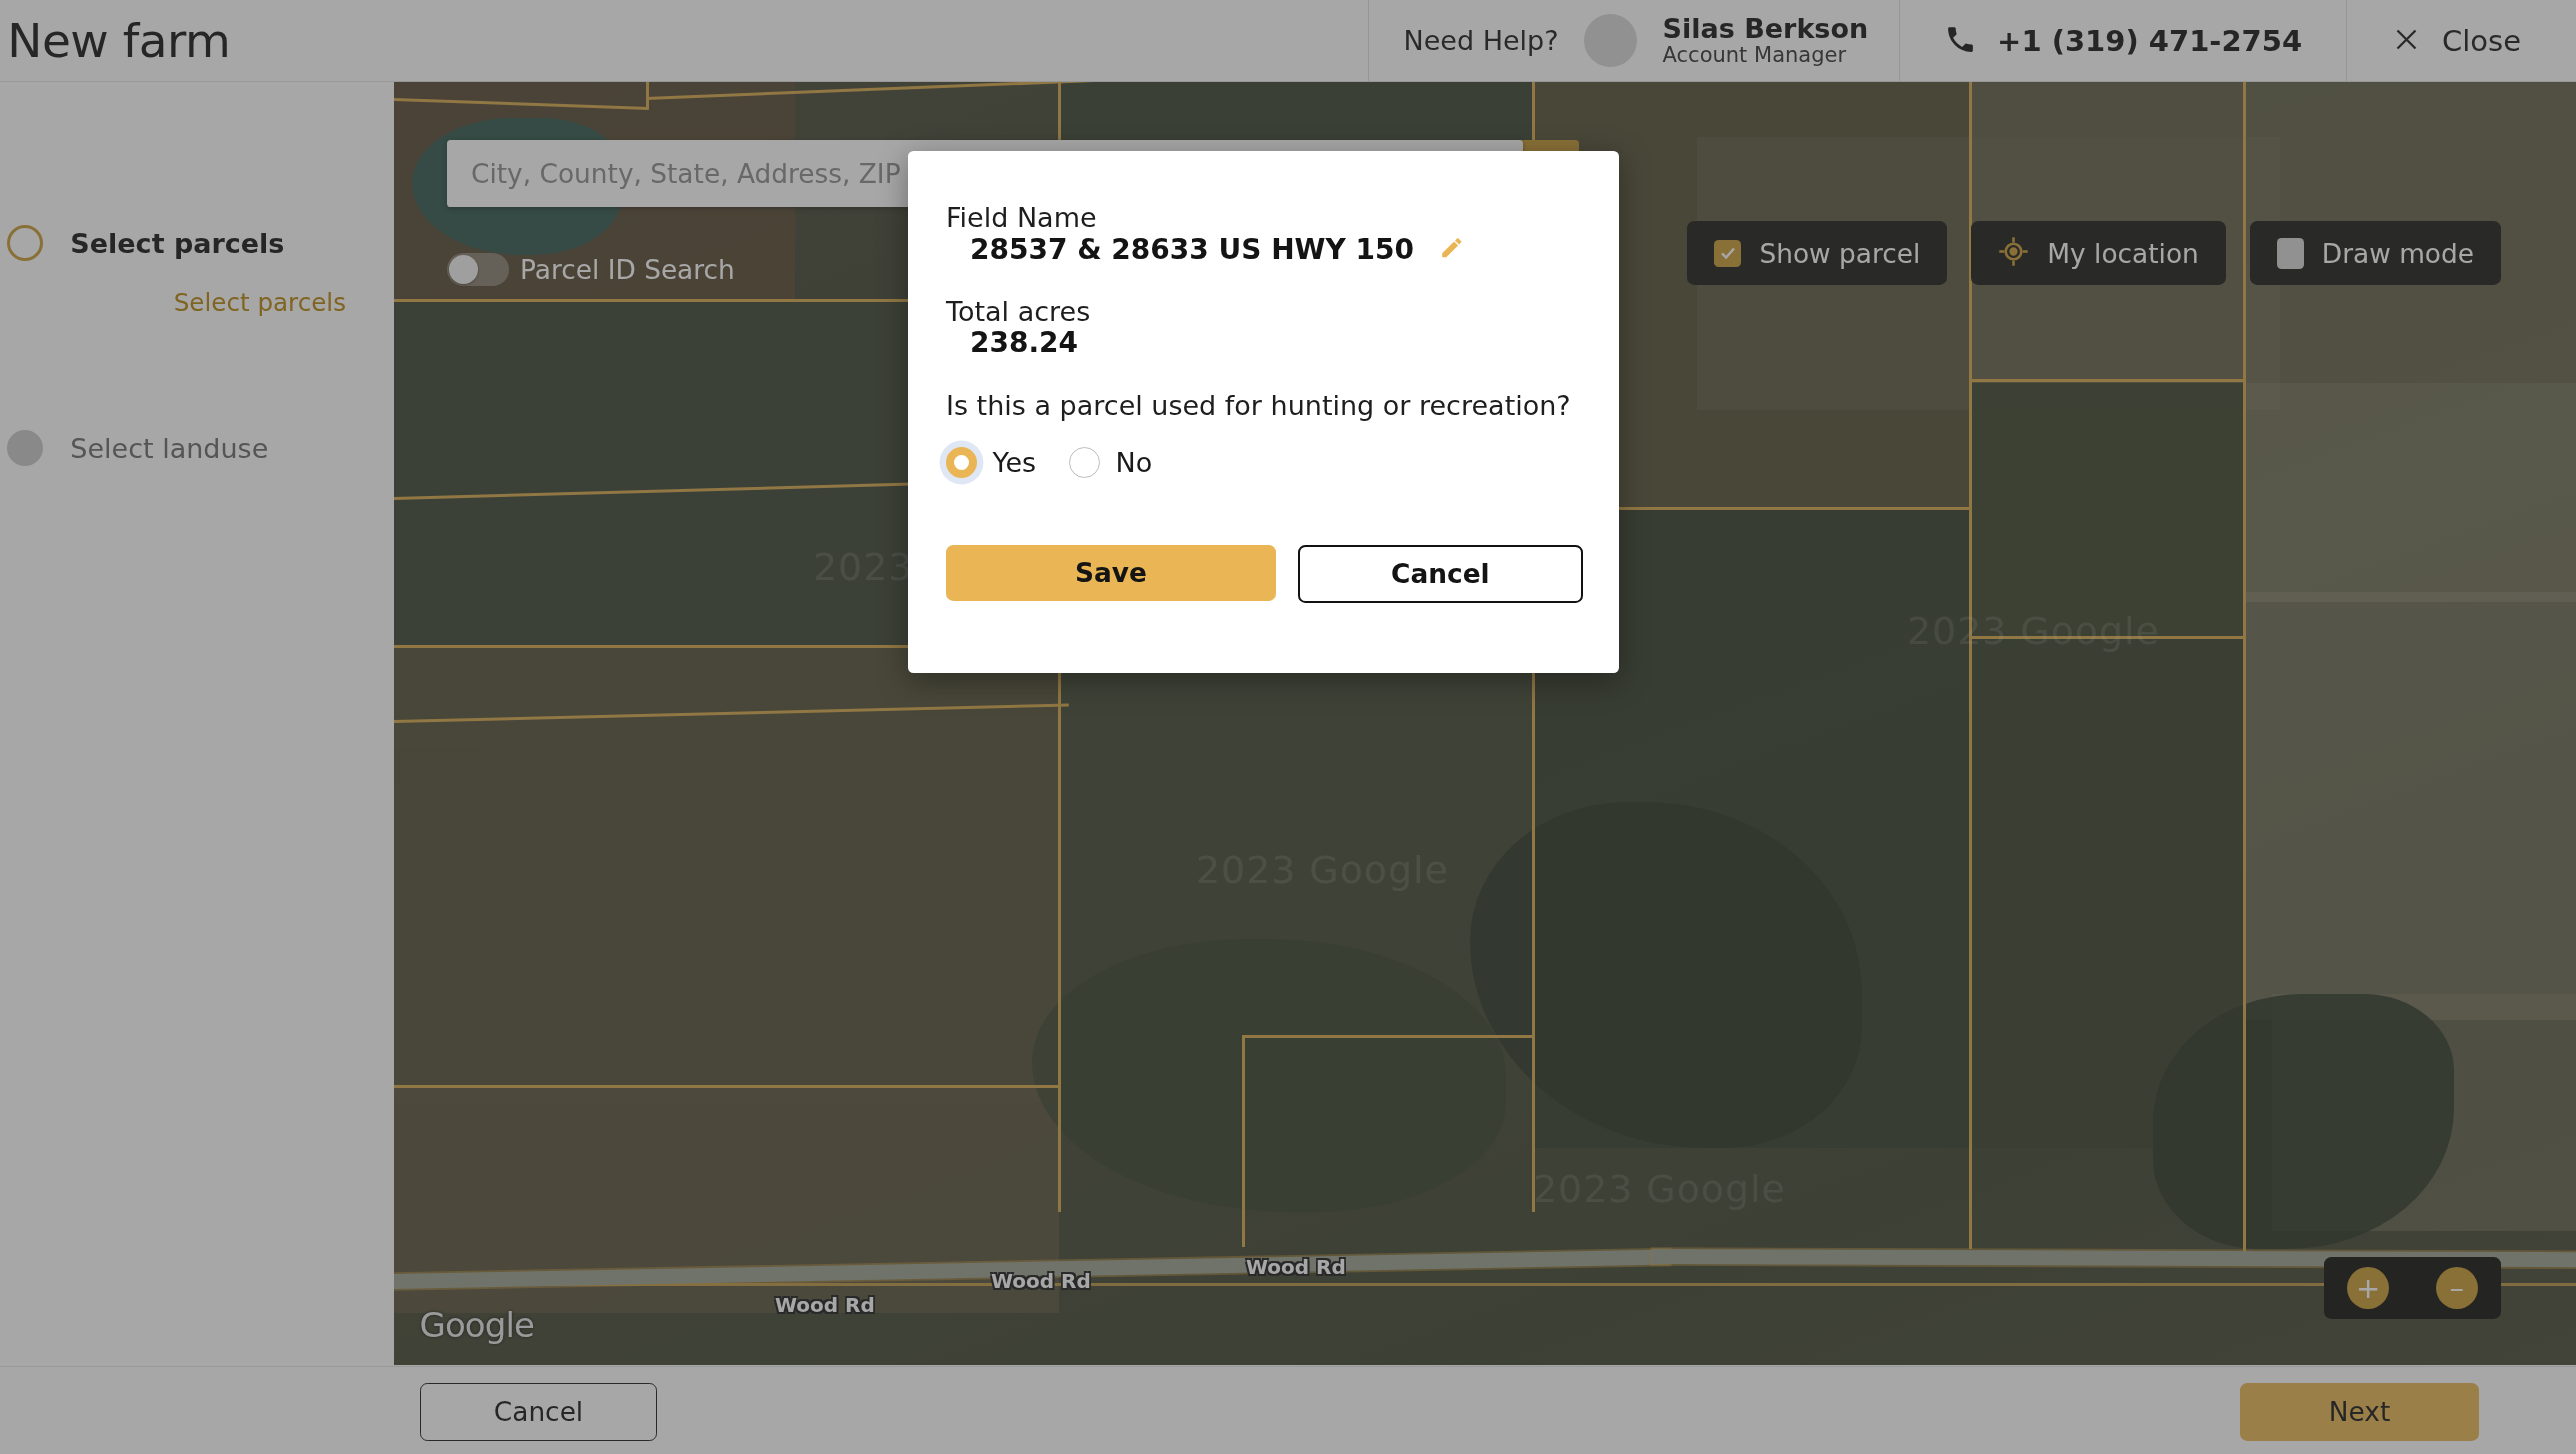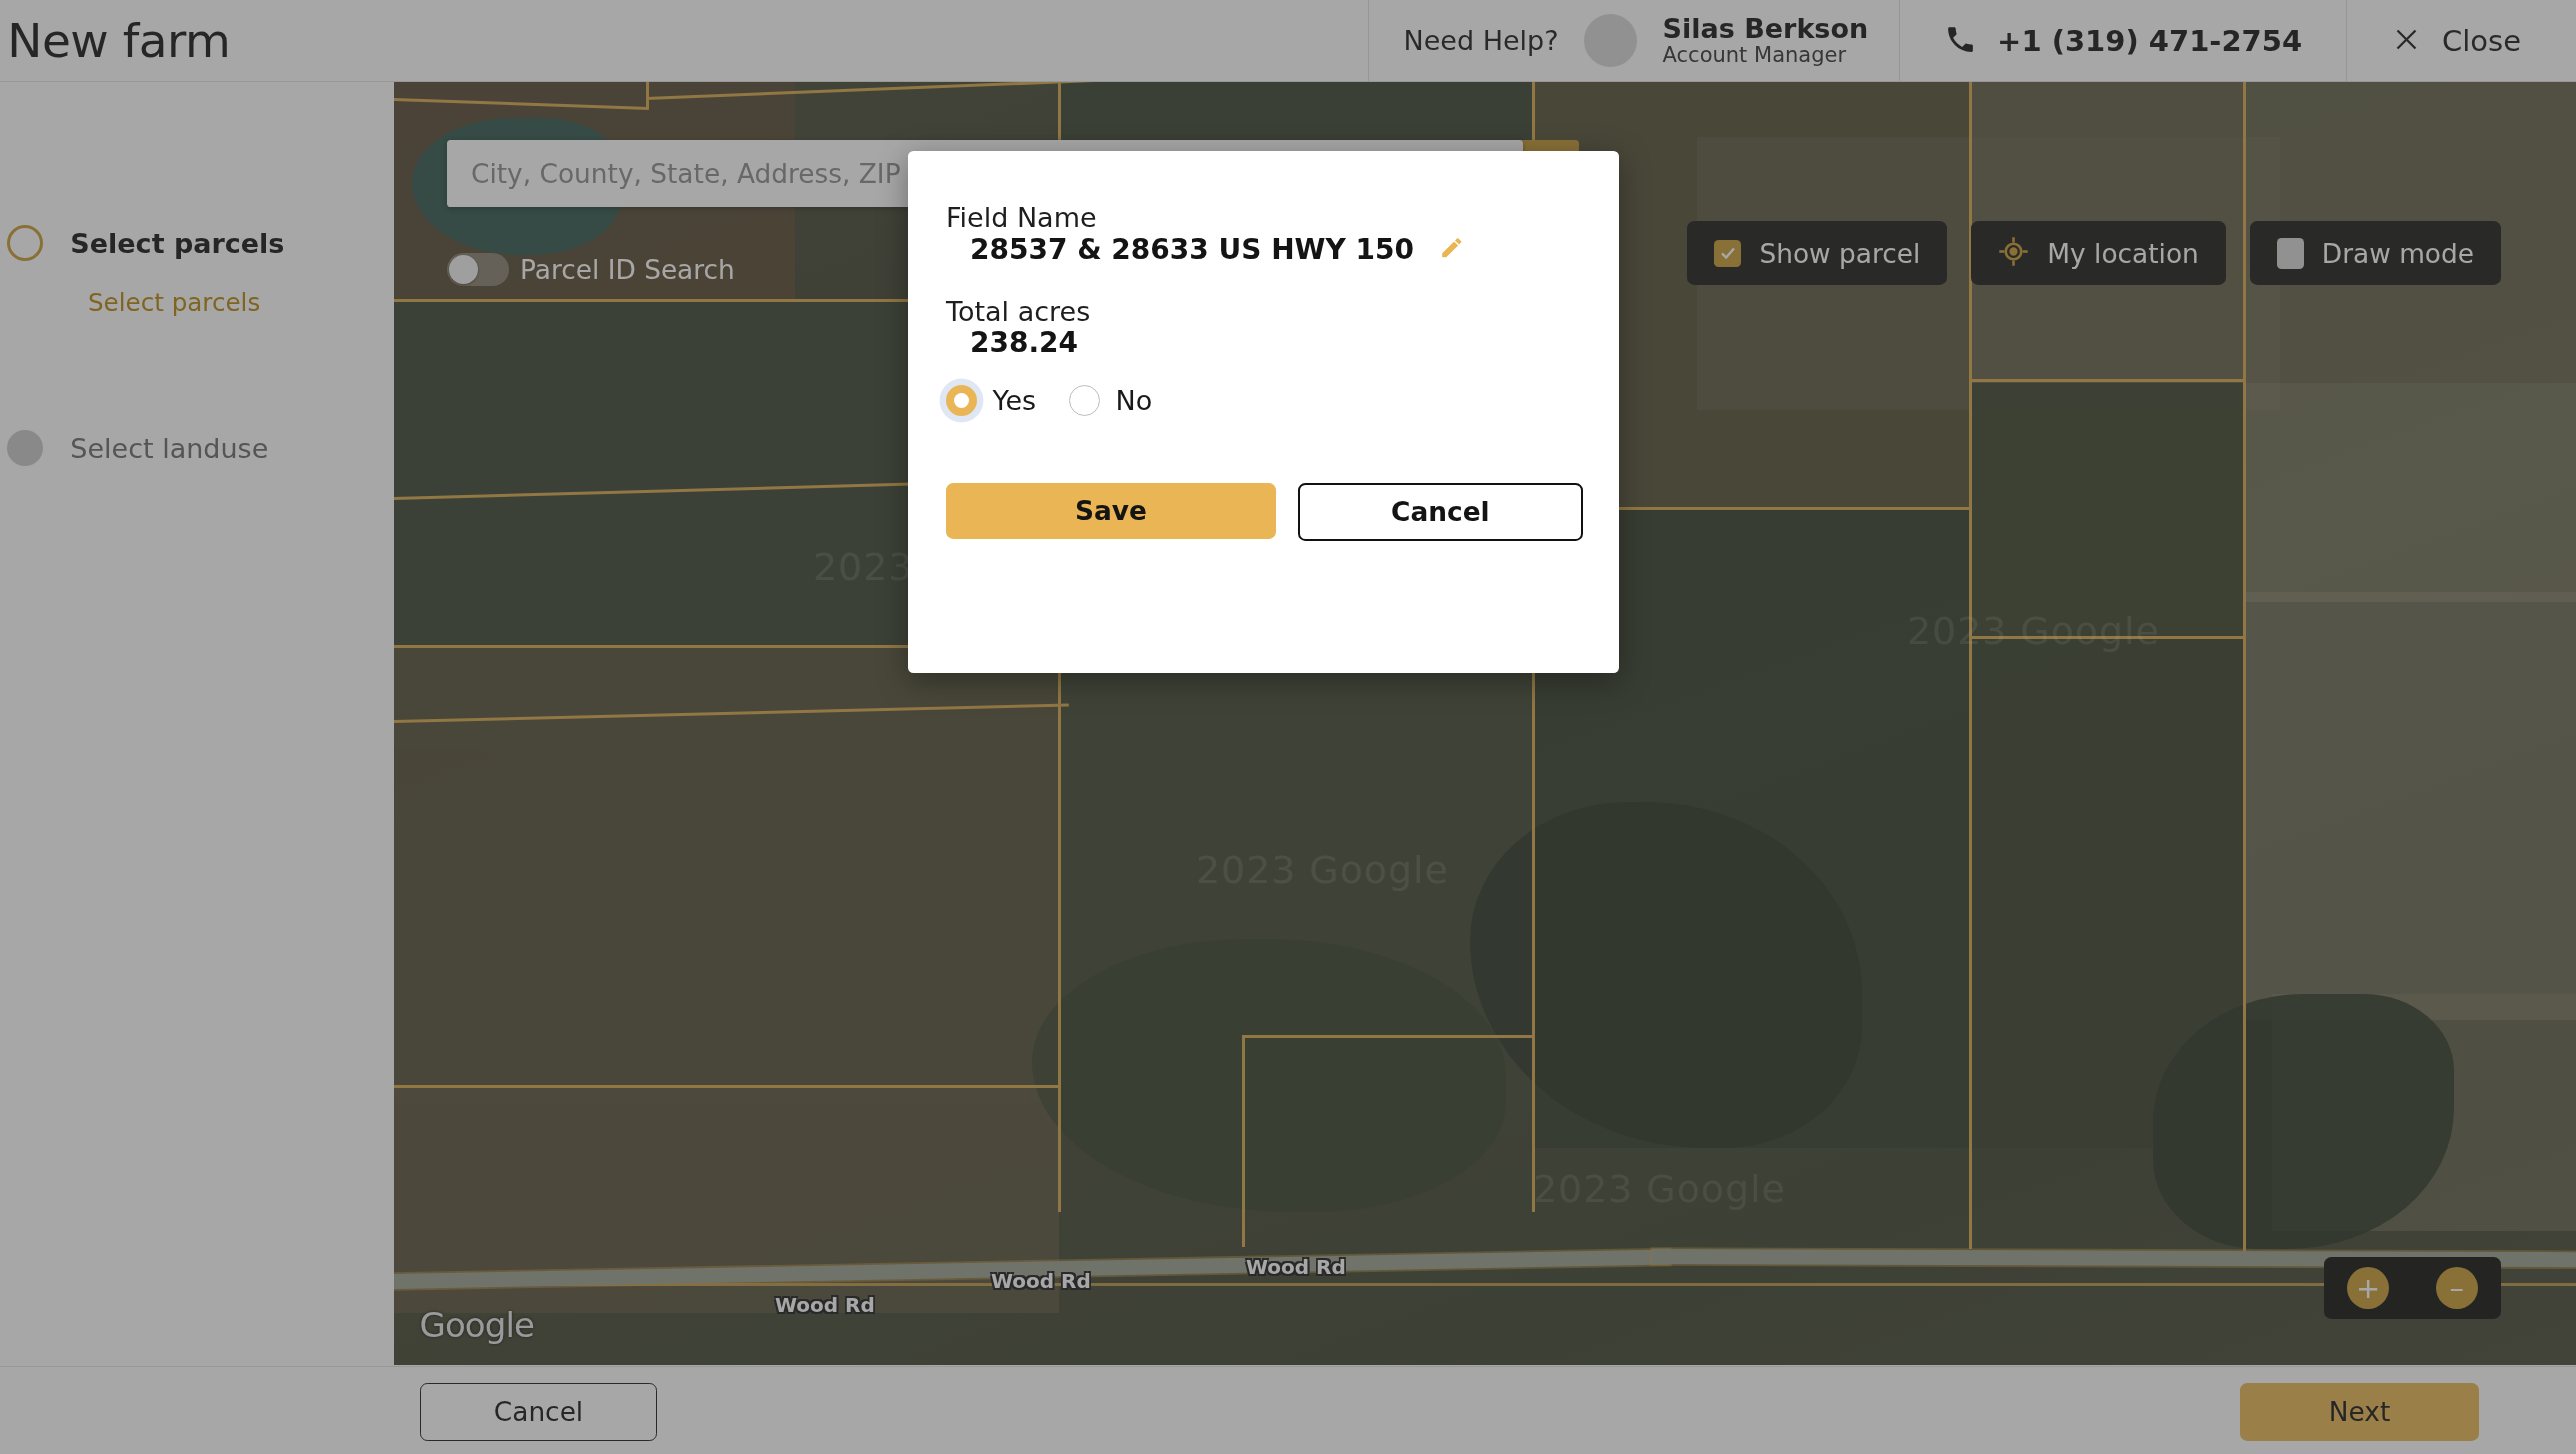--- a/index.html
+++ b/index.html
@@ -103,20 +103,21 @@
     white-space: nowrap;
   }
 
   
   #sidebar {
     position: absolute;
     top: 82px; left: 0;
     width: 346px;
     height: 1283px;
     background: #ffffff;
+    text-align: right;
   }
   .step {
     display: flex;
     align-items: center;
     gap: 27px;
     padding-left: 7.3px;
     height: 58px;
   }
   #step-parcels { margin-top: 132px; }
   #step-landuse { margin-top: 102px; }
@@ -680,20 +681,21 @@
           <path d="M3 17.2V21h3.8L18 9.8 14.2 6 3 17.2zM20.7 7.1c.4-.4.4-1 0-1.4l-2.4-2.4c-.4-.4-1-.4-1.4 0l-1.8 1.8L18.9 8.9l1.8-1.8z"></path>
         </svg>
       </span>
     </div>
 
     <div class="m-label" id="total-acres-label">Total acres</div>
     <div class="m-value-row">
       <span class="m-value">238.24</span>
     </div>
 
+    <div class="m-label" id="question-label">Is this a parcel used for hunting or recreation?</div>
 
     <div id="radio-row">
       <label class="radio-item">
         <span class="radio-on"></span>
         <span class="radio-label">Yes</span>
       </label>
       <label class="radio-item">
         <span class="radio-off"></span>
         <span class="radio-label">No</span>
       </label>

